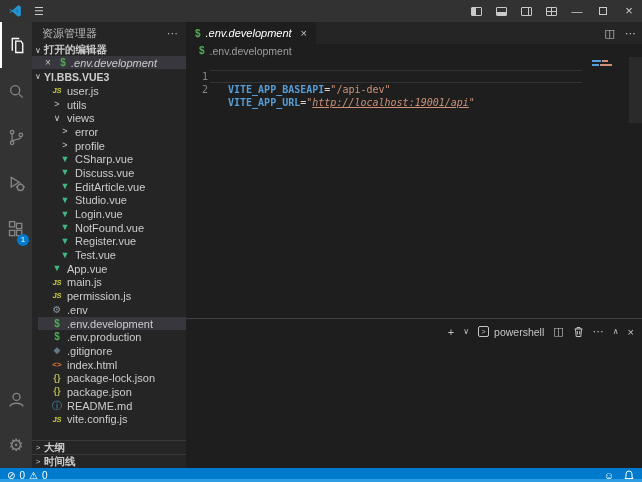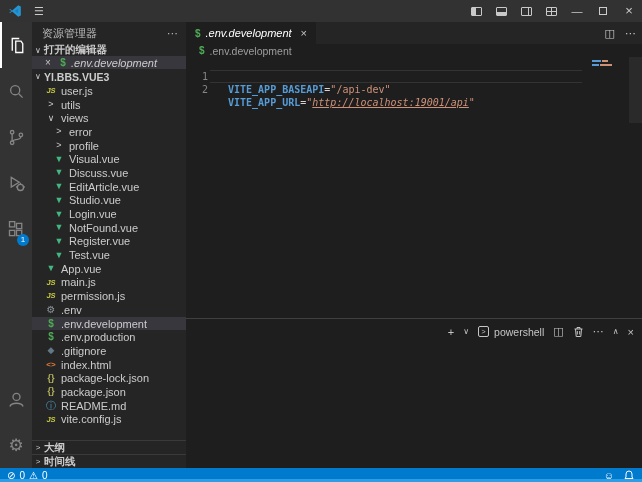--- a/index.html
+++ b/index.html
@@ -38,21 +38,21 @@
   #sb-title { position:absolute; left:0; top:0; right:0; height:22px; display:flex; align-items:center; padding:0 8px 0 10px; color:#bbbbbb; }
   #sb-title .spacer { flex:1; }
   .sec-head { display:flex; align-items:center; font-weight:700; font-size:10.5px; color:#cccccc; }
   .sec-head .chev { width:12px; text-align:center; font-size:8px; font-weight:400; }
   #oe-head { position:absolute; left:0; top:22px; right:0; height:12px; }
   #oe-item { position:absolute; left:0; top:34px; right:0; height:13px; background:#37373d; display:flex; align-items:center; padding-left:13px; }
   #oe-item .x { width:12px; font-size:10px; color:#c5c5c5; }
   #oe-item .ic { width:12px; text-align:center; font-weight:700; font-size:10px; color:#4eaa55; }
   #oe-item .lbl { font-style:italic; margin-left:2px; color:#cccccc; }
   #proj-head { position:absolute; left:0; top:47px; right:0; height:15px; }
-  #tree { position:absolute; left:0; top:62px; right:0; height:343px; overflow:hidden; }
+  #tree { position:absolute; left:0; top:62px; right:0; height:343px; overflow:hidden;padding-left:6px; }
   .tree-row { display:flex; align-items:center; height:13.7px; color:#cccccc; }
   .tree-row.ind1 { padding-left:12px; }
   .tree-row.ind2 { padding-left:20px; }
   .tree-row.selected { background:#37373d; }
   .tree-row .slot { width:14px; flex-shrink:0; text-align:center; line-height:1; }
   .tree-row .lbl { margin-left:3px; white-space:nowrap; }
   .sb-bottom { position:absolute; left:0; right:0; height:14px; border-top:1px solid #3a3a3a; }
   #outline-head { top:418px; }
   #timeline-head { top:432px; }
   
@@ -216,21 +216,21 @@
         <div class="tree-row ind2">
           <span class="slot" style="color: rgb(204, 204, 204); font-size: 9px;">&gt;</span>
           <span class="lbl">error</span>
         </div>
         <div class="tree-row ind2">
           <span class="slot" style="color: rgb(204, 204, 204); font-size: 9px;">&gt;</span>
           <span class="lbl">profile</span>
         </div>
         <div class="tree-row ind2">
           <span class="slot" style="color: rgb(65, 184, 131); font-size: 9px;">▼</span>
-          <span class="lbl">Visual.vue</span>
+          <span class="lbl">CSharp.vue</span>
         </div>
         <div class="tree-row ind2">
           <span class="slot" style="color: rgb(65, 184, 131); font-size: 9px;">▼</span>
           <span class="lbl">Discuss.vue</span>
         </div>
         <div class="tree-row ind2">
           <span class="slot" style="color: rgb(65, 184, 131); font-size: 9px;">▼</span>
           <span class="lbl">EditArticle.vue</span>
         </div>
         <div class="tree-row ind2">

